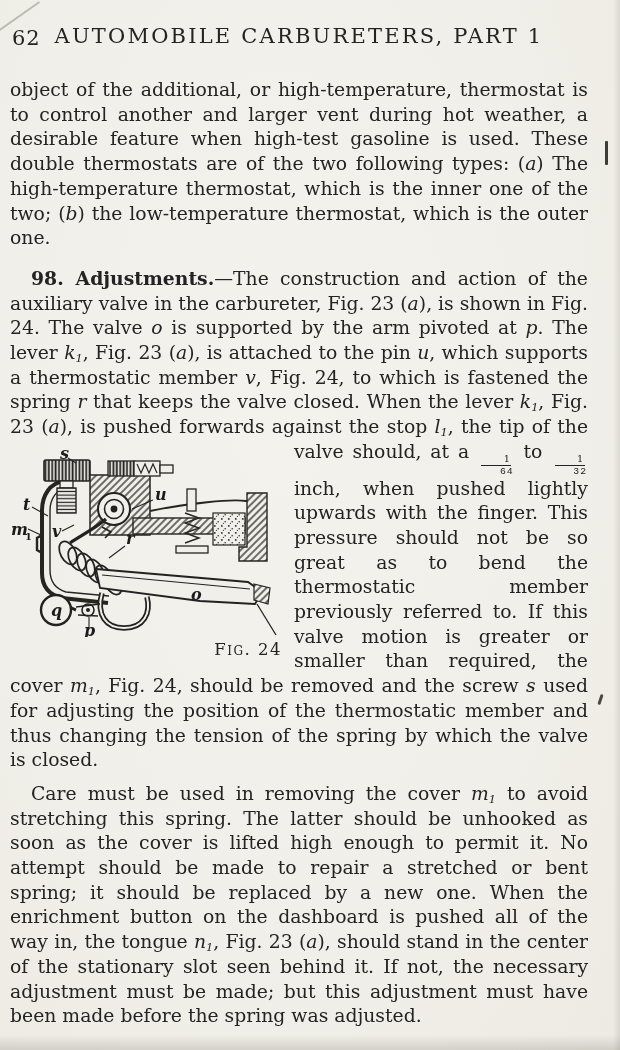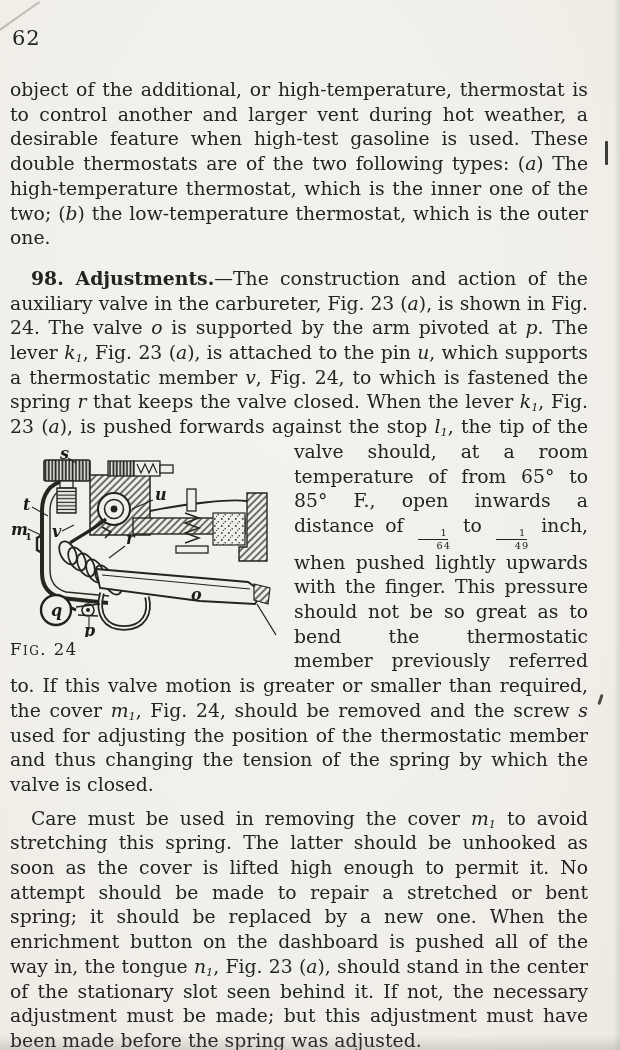--- a/index.html
+++ b/index.html
@@ -16,25 +16,25 @@
   .pt{margin:0;text-align:justify;font-size:18.8px;line-height:24.7px;color:#232323;}
   .indent{text-indent:21px;}
   .p98{margin-top:15px;}
   .pcare{margin-top:9px;}
   .pt i{font-style:italic;}
   .pt b{font-weight:bold;}
   sub{font-size:0.60em;line-height:0;vertical-align:-0.28em;}
   .frac{display:inline-flex;flex-direction:column;align-items:center;vertical-align:-0.42em;
         line-height:1;font-size:0.52em;margin:0 1px;font-style:normal;}
   .frac .num{border-bottom:1.3px solid currentColor;padding:0 1.5px 1px 1.5px;}
-  .frac .den{padding-top:1px;letter-spacing:1px;}
+  .frac .den{padding-top:1px;letter-spacing:1px;font-family:Liberation Mono, monospace;}
   
   .figfloat{float:left;width:272px;margin:7px 12px 2px 0;text-indent:0;display:block;}
   .figfloat svg{display:block;}
-  .figcap{display:block;text-align:left;font-variant:small-caps;font-size:16.5px;
+  .figcap{display:block;text-align:right;font-variant:small-caps;font-size:16.5px;
           letter-spacing:1.5px;margin-top:1px;color:#232323;}
   .lbl{font-family:"DejaVu Serif","Liberation Serif",serif;font-style:italic;font-weight:bold;
        font-size:16px;fill:#1c1c1c;}
   .lblsub{font-family:"DejaVu Serif","Liberation Serif",serif;font-style:normal;font-weight:bold;
        font-size:10px;fill:#1c1c1c;}
   
   .corner-line{position:absolute;left:-8px;top:16px;width:52px;height:1.5px;
                background:rgba(70,70,64,.30);transform:rotate(-35deg);}
   .mark-a{position:absolute;left:605px;top:141px;width:2.5px;height:24px;background:#3c3c38;border-radius:1px;}
   .mark-b{position:absolute;left:599px;top:694px;width:3px;height:11px;background:#4a4a44;
@@ -49,20 +49,21 @@
 
 <div class="page">
   <div class="corner-line"></div>
   <div class="mark-a"></div>
   <div class="mark-b"></div>
 
   <div class="content">
 
     <header class="running-head">
       <span class="pageno">62</span>
+      <span class="htitle">AUTOMOBILE CARBURETERS, PART 1</span>
     </header>
 
     <p class="pt"><span>object of the additional, or high-temperature, thermostat is to control another and larger vent during hot weather, a desirable feature when high-test gasoline is used.  These double thermostats are of the two following types:  (</span><i>a</i><span>)  The high-temperature thermostat, which is the inner one of the two; (</span><i>b</i><span>) the low-temperature thermostat, which is the outer one.</span></p>
 
     <p class="pt indent p98">
       <span><b>98.  Adjustments.</b><span>—The construction and action of the auxiliary valve in the carbureter, Fig. 23 (</span><i>a</i><span>), is shown in Fig. 24. The valve </span><i>o</i><span> is supported by the arm pivoted at </span><i>p</i><span>.  The lever </span><i>k<sub>1</sub></i><span>, Fig. 23 (</span><i>a</i><span>), is attached to the pin </span><i>u</i><span>, which supports a thermostatic member </span><i>v</i><span>, Fig. 24, to which is fastened the spring </span><i>r</i><span> that keeps the valve closed.  When the lever </span><i>k<sub>1</sub></i><span>, Fig. 23 (</span><i>a</i><span>), is pushed forwards against the stop </span><i>l<sub>1</sub></i><span>, the tip of the valve should, at a</span></span>
       <span class="figfloat">
         <svg width="272" height="190" viewBox="0 0 272 190">
           <defs>
             <pattern id="hat" patternUnits="userSpaceOnUse" width="5" height="5" patternTransform="rotate(45)">
@@ -173,26 +174,26 @@
             <text class="lbl" x="145" y="53">u</text>
             <text class="lbl" x="42" y="90">v</text>
             <text class="lbl" x="116" y="97">r</text>
             <text class="lbl" x="181" y="153">o</text>
             <text class="lbl" x="41" y="169">q</text>
             <text class="lbl" x="74" y="189">p</text>
           </g>
         </svg>
         <span class="figcap">Fig. 24</span>
       </span>
-      <span><span>room temperature of from 65° to 85° F., open inwards a distance of </span><span class="frac">
+      <span><span class="frac">
             <span class="num">1</span>
             <span class="den">64</span>
           </span><span> to </span><span class="frac">
             <span class="num">1</span>
-            <span class="den">49</span>
+            <span class="den">32</span>
           </span><span> inch, when pushed lightly upwards with the finger.  This pressure should not be so great as to bend the thermostatic member previously referred to.  If this valve motion is greater or smaller than required, the cover </span><i>m<sub>1</sub></i><span>, Fig. 24, should be removed and the screw </span><i>s</i><span> used for adjusting the position of the thermostatic member and thus changing the tension of the spring by which the valve is closed.</span></span>
     </p>
 
     <p class="pt indent pcare"><span>Care must be used in removing the cover </span><i>m<sub>1</sub></i><span> to avoid stretching this spring.  The latter should be unhooked as soon as the cover is lifted high enough to permit it.  No attempt should be made to repair a stretched or bent spring; it should be replaced by a new one.  When the enrichment button on the dashboard is pushed all of the way in, the tongue </span><i>n<sub>1</sub></i><span>, Fig. 23 (</span><i>a</i><span>), should stand in the center of the stationary slot seen behind it.  If not, the necessary adjustment must be made; but this adjustment must have been made before the spring was adjusted.</span></p>
 
   </div>
 
   <div class="edge-right"></div>
   <div class="edge-bottom"></div>
 </div>

